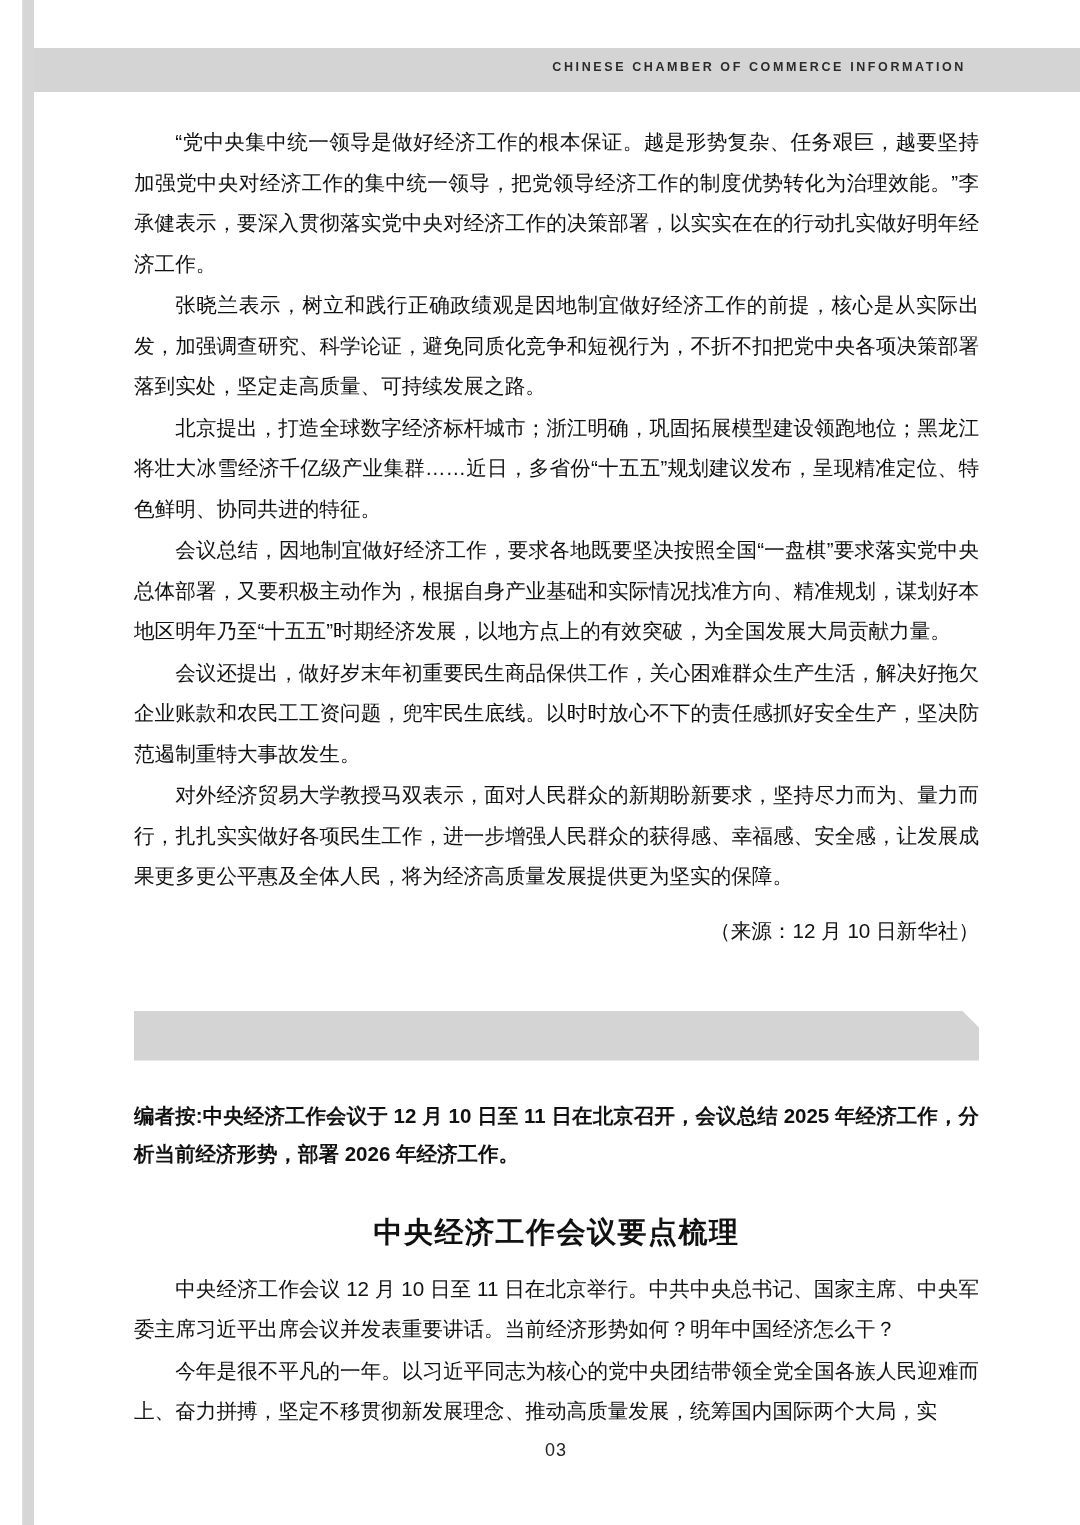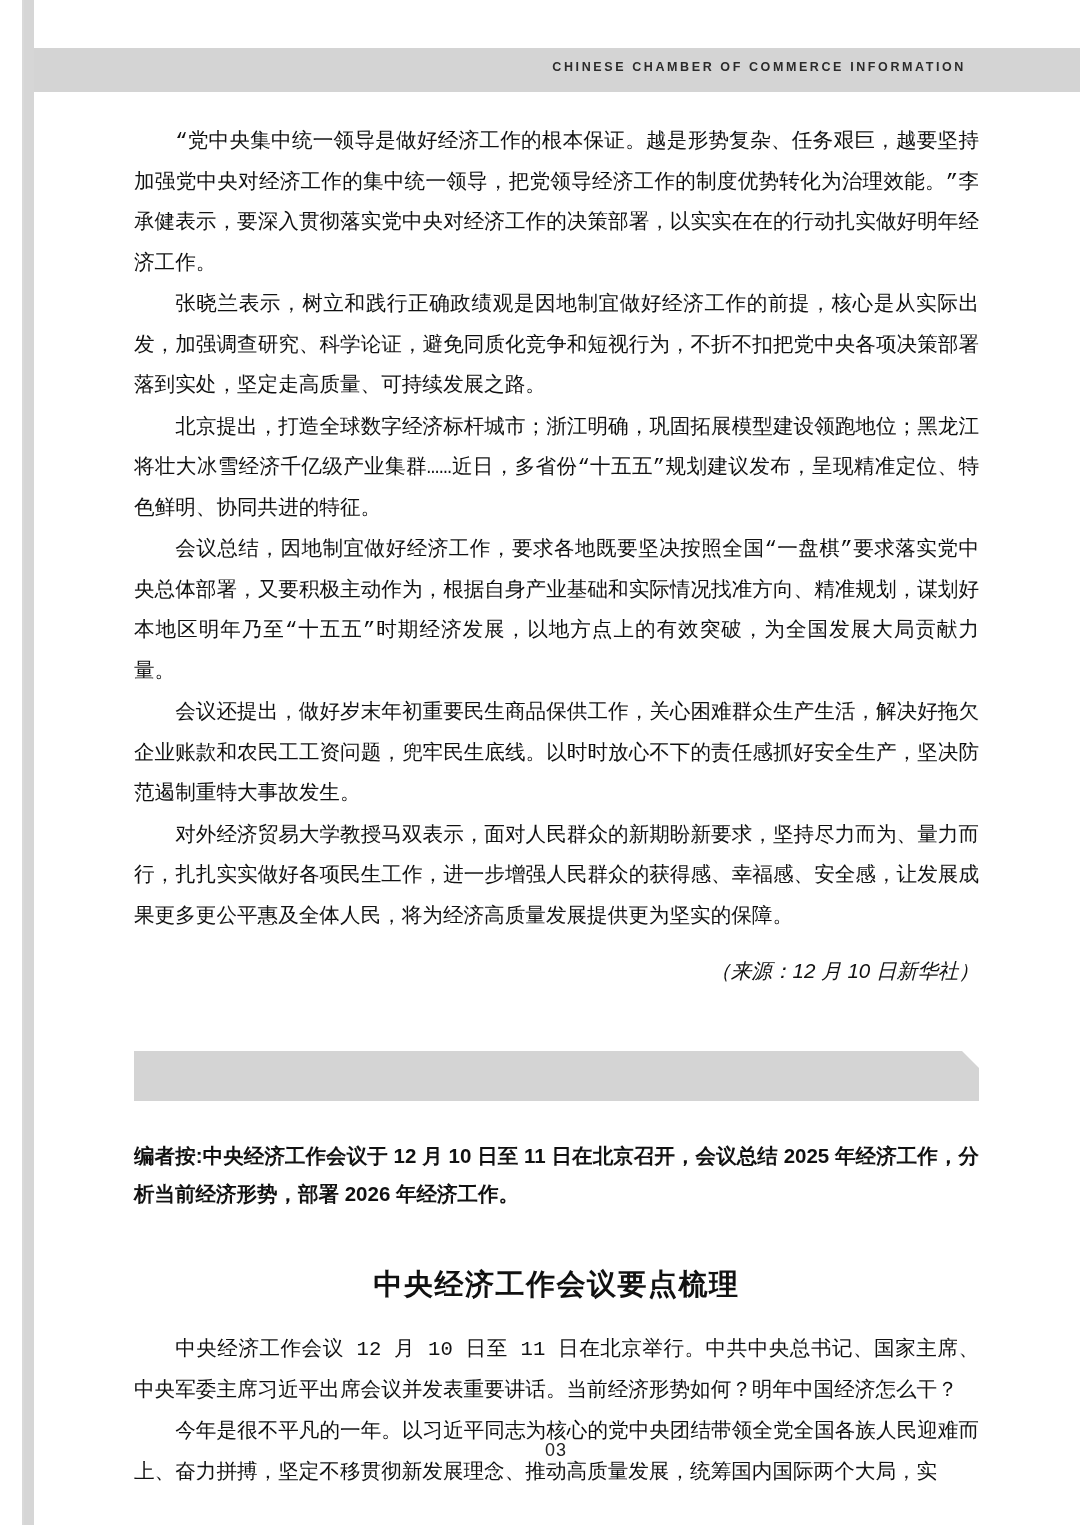--- a/index.html
+++ b/index.html
@@ -70,30 +70,29 @@
   }
 
   p.para {
     margin: 0 0 1px 0;
     font-size: 20.6px;
     line-height: 40.5px;
     text-align: justify;
     text-justify: inter-ideograph;
     text-indent: 2em;
     color: #111111;
-    font-family: Liberation Mono, monospace;
+    font-family: Liberation Sans, sans-serif;
   }
 
   p.source {
     margin: 14px 0 0 0;
     font-size: 20.6px;
     line-height: 40px;
     text-align: right;
     color: #111111;
-    font-style: italic;
   }
 
   
   .section-banner {
     position: relative;
     margin-top: 60px;
     height: 50px;
     width: 845px;
   }
   .section-banner .bg {
@@ -118,30 +117,30 @@
   .editor-note {
     margin-top: 36px;
     font-size: 20.5px;
     line-height: 38px;
     font-weight: 700;
     text-align: justify;
     color: #111111;
   }
 
   .article-title {
-    margin-top: 52px;
+    margin-top: 40px;
     text-align: center;
     font-size: 29px;
     font-weight: 700;
     letter-spacing: 1.5px;
     color: #111111;
   }
 
   .article-body {
-    margin-top: 25px;
+    margin-top: 16px;
   }
 
   .page-number {
     position: absolute;
     left: 0;
     top: 1440px;
     width: 1080px;
     text-align: center;
     font-size: 18px;
     color: #222222;

